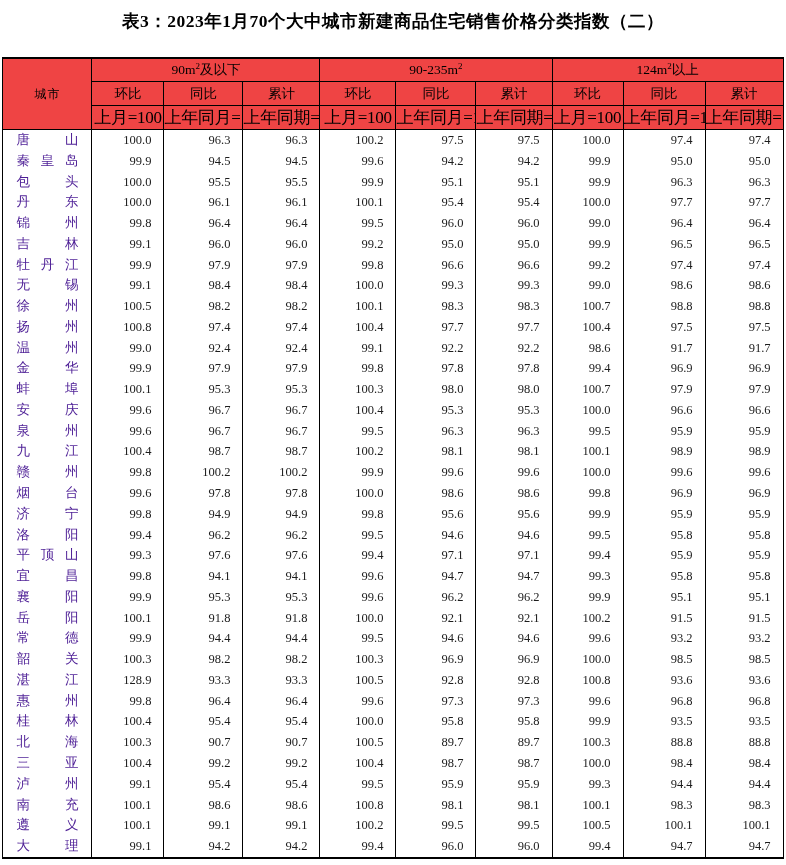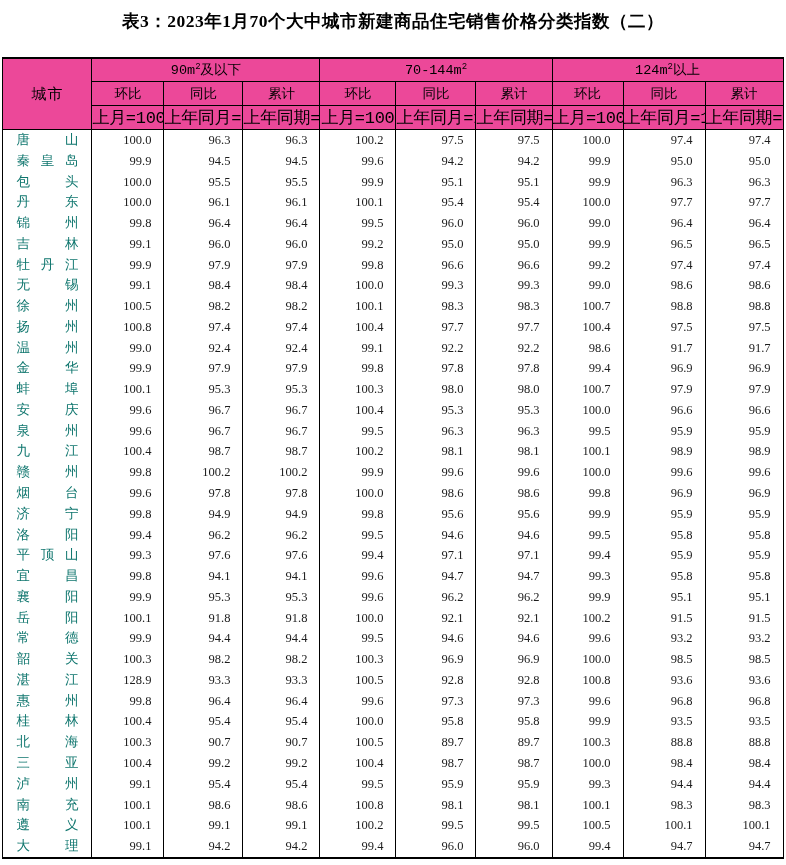--- a/index.html
+++ b/index.html
@@ -36,25 +36,24 @@
     border-left: 1px solid #000;
     border-right: 1px solid #000;
   }
   thead th {
     border: 1px solid #000;
     font-weight: normal;
     text-align: center;
     vertical-align: middle;
     padding: 0;
     color: #000;
-    background: #ec4899;
-    font-family: Liberation Mono, monospace;
+    background: #ef4444;
   }
   th.city-head {
-    font-size: 15px;
+    font-size: 12px;
     letter-spacing: 1px;
   }
   th.group {
     height: 22px;
     font-size: 13.5px;
   }
   th.group sup {
     font-size: 9px;
     line-height: 0;
   }
@@ -76,21 +75,21 @@
     border-bottom: none;
     padding: 0;
     height: 20.77px;
     line-height: 20.77px;
     color: #1c1c1c;
     white-space: nowrap;
     overflow: hidden;
   }
   tbody td.city {
     font-size: 13.5px;
-    color: #0f766e;
+    color: #4c1d95;
     text-align: justify;
     text-align-last: justify;
     padding: 0 13px;
   }
   tbody td.val {
     font-size: 12.5px;
     text-align: right;
     padding-right: 12px;
   }
 </style>
@@ -111,21 +110,21 @@
         <col style="width:80px">
         <col style="width:76px">
       <col style="width:71px">
         <col style="width:82px">
         <col style="width:78px">
     </colgroup>
     <thead>
       <tr>
         <th class="city-head" rowspan="3">城市</th>
         <th class="group" colspan="3"><span>90m</span><sup>2</sup><span>及以下</span></th>
-        <th class="group" colspan="3"><span>70-144m</span><sup>2</sup><span></span></th>
+        <th class="group" colspan="3"><span>90-235m</span><sup>2</sup><span></span></th>
         <th class="group" colspan="3"><span>124m</span><sup>2</sup><span>以上</span></th>
       </tr>
       <tr>
         <th class="metric">环比</th>
         <th class="metric">同比</th>
         <th class="metric">累计</th>
         <th class="metric">环比</th>
         <th class="metric">同比</th>
         <th class="metric">累计</th>
         <th class="metric">环比</th>

